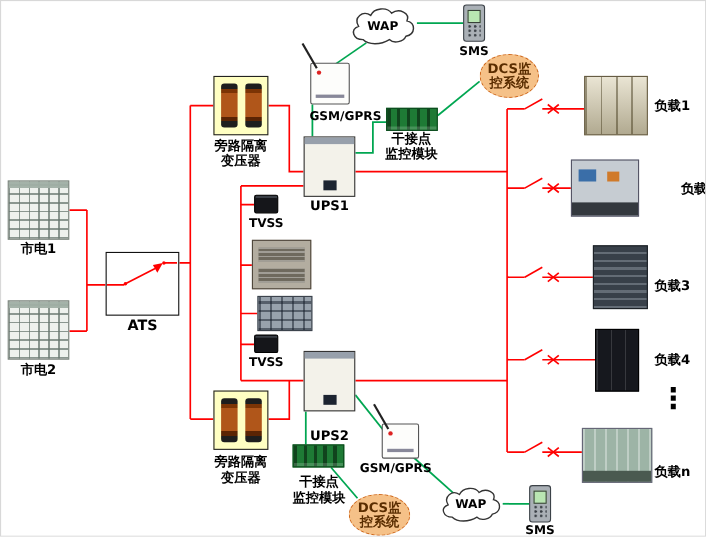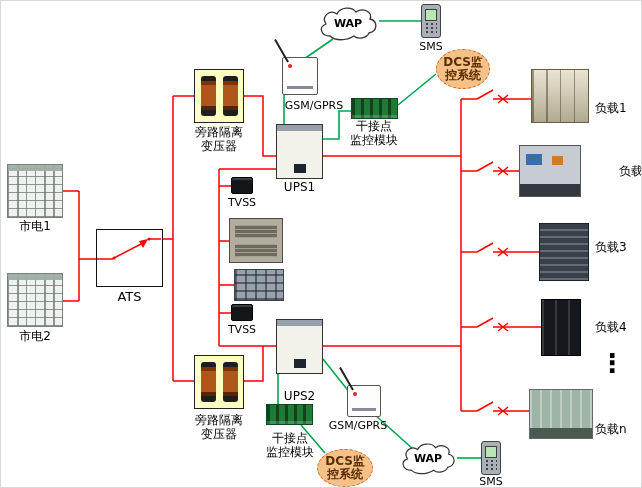--- a/index.html
+++ b/index.html
@@ -2,21 +2,21 @@
 <html style="--power-line: #ff0000; --comm-line: #00a651; --dcs-fill: #f5c188; --dcs-border: #d06a1f; --transformer-bg: #ffffc2;"><head>
 <meta charset="utf-8">
 <style>
   html,body { margin:0; padding:0; background:#fff; }
   .stage { position:relative; width:642px; height:488px; background:#fff; overflow:hidden;
            font-family:"DejaVu Sans","Liberation Sans",sans-serif; border:1px solid #d8d8d8; box-sizing:border-box; }
   .wires { position:absolute; left:0; top:0; z-index:1; }
   .pline { stroke:var(--power-line,#f00); stroke-width:1.5; fill:none; }
   .gline { stroke:var(--comm-line,#00a651); stroke-width:1.6; fill:none; }
   .node, .lbl { position:absolute; box-sizing:border-box; z-index:2; }
-  .lbl { font-size:12px; font-weight:normal; color:#000; text-align:center; line-height:14px; }
+  .lbl { font-size:12px; font-weight:bold; color:#000; text-align:center; line-height:14px; }
   .lbl span { display:block; white-space:nowrap; }
   .lbl.small { font-size:11px; }
   .lbl.left { text-align:left; }
 
   .building { background:#eef1ed; border:1px solid #78817a;
     background-image:
       linear-gradient(180deg, rgba(160,175,165,.95) 0 6px, transparent 6px),
       repeating-linear-gradient(90deg, rgba(105,120,112,.75) 0 1.5px, transparent 1.5px 9px),
       repeating-linear-gradient(0deg, rgba(105,120,112,.75) 0 1.5px, transparent 1.5px 8px); }
 
@@ -261,27 +261,27 @@
     </svg>
     <span>WAP</span>
   </div>
   <div class="node phone" style="left:480px;top:440px;width:20px;height:34px">
     <div class="scr"></div>
     <div class="pad"></div>
   </div>
   <div class="lbl small" style="left:470px;top:474px;width:40px">SMS</div>
 
   <div class="node lv1" style="left:530px;top:68px;width:58px;height:54px"></div>
-  <div class="lbl left" style="left:594px;top:100px;width:46px">负载1</div>
+  <div class="lbl left" style="left:594px;top:88px;width:46px">负载1</div>
 
   <div class="node lv2" style="left:518px;top:144px;width:62px;height:52px"></div>
   <div class="lbl left" style="left:618px;top:163px;width:46px">负载2</div>
 
   <div class="node lv3" style="left:538px;top:222px;width:50px;height:58px"></div>
-  <div class="lbl left" style="left:594px;top:239px;width:46px">负载3</div>
+  <div class="lbl left" style="left:594px;top:252px;width:46px">负载3</div>
 
   <div class="node lv4" style="left:540px;top:298px;width:40px;height:57px"></div>
   <div class="lbl left" style="left:594px;top:319px;width:46px">负载4</div>
 
   <div class="node dots" style="left:598px;top:356px;width:24px">⋮</div>
 
   <div class="node lv5" style="left:528px;top:388px;width:64px;height:50px"></div>
   <div class="lbl left" style="left:594px;top:421px;width:46px">负载n</div>
 
 </div>

